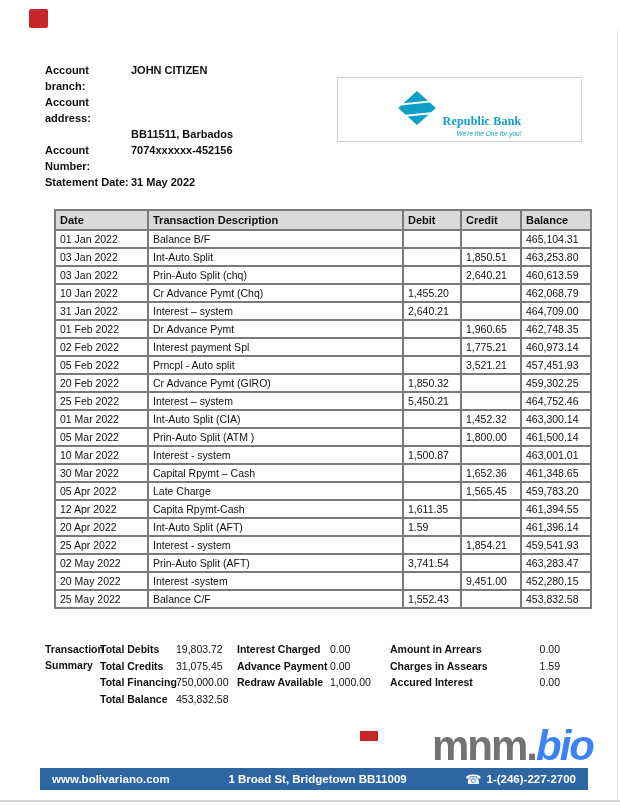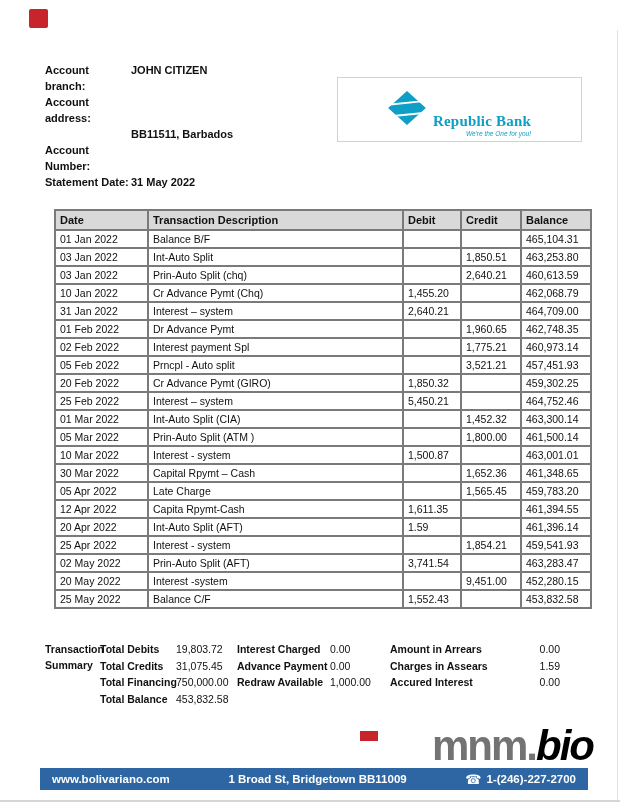--- a/index.html
+++ b/index.html
@@ -15,21 +15,21 @@
   .acc-line{display:flex;}
   .acc-label{width:86px;flex:0 0 86px;}
   .acc-value{white-space:nowrap;}
 
   
   .logo-box{
     position:absolute;left:337px;top:77px;width:243px;height:63px;
     border:1px solid #ccd6d1;background:#fff;display:flex;align-items:center;justify-content:center;gap:7px;
   }
   .logo-text{display:flex;flex-direction:column;}
-  .logo-name{font-family:"Liberation Serif", serif;font-weight:bold;font-size:15px;color:#0d9fc5;line-height:18px;letter-spacing:.2px;margin-top:31px;}
+  .logo-name{font-family:"Liberation Serif", serif;font-weight:bold;font-size:12px;color:#0d9fc5;line-height:18px;letter-spacing:.2px;margin-top:31px;}
   .logo-tagline{font-size:6.5px;font-style:italic;color:#0d9fc5;text-align:right;line-height:8px;}
 
   
   table.stmt{
     position:absolute;left:42px;top:209px;width:536px;border-collapse:collapse;table-layout:fixed;margin-left:12px;
   }
   table.stmt th, table.stmt td{
     border:2px solid #7a7a7a;font-size:10.5px;padding:2px 4px;line-height:12px;
     overflow:hidden;white-space:nowrap;text-align:left;vertical-align:middle;
   }
@@ -48,21 +48,21 @@
   #sum-group-2 .sum-label{width:93px;flex:0 0 93px;}
   #sum-group-3 .sum-row{justify-content:space-between;}
   .sum-value{white-space:nowrap;}
 
   
   .watermark{
     position:absolute;right:27px;top:724px;z-index:5;font-size:42px;line-height:44px;
     font-weight:bold;letter-spacing:-2px;white-space:nowrap;
   }
   .wm-1{color:#737373;}
-  .wm-2{color:#000000;font-style:italic;}
+  .wm-2{color:#3b82f6;font-style:italic;}
 
   
   .footer-bar{
     position:absolute;left:40px;top:768px;width:548px;height:22px;background:#2e66a3;z-index:1;
     display:flex;align-items:center;justify-content:space-between;box-sizing:border-box;padding:0 12px;
     color:#fff;font-size:11.5px;font-weight:bold;
   }
   .footer-phone{display:flex;align-items:center;gap:5px;}
   .phone-icon{font-size:13px;font-weight:normal;line-height:13px;}
 
@@ -82,20 +82,21 @@
     </div>
     <div class="acc-line">
       <span class="acc-label">Account address:</span>
     </div>
     <div class="acc-line">
       <span class="acc-label"></span>
       <span class="acc-value">BB11511, Barbados</span>
     </div>
     <div class="acc-line">
       <span class="acc-label">Account Number:</span>
+      <span class="acc-value">7074xxxxxx-452156</span>
     </div>
     <div class="acc-line">
       <span class="acc-label">Statement Date:</span>
       <span class="acc-value">31 May 2022</span>
     </div>
   </div>
 
 <div class="logo-box">
   <span>
     <svg width="38" height="34" viewBox="0 0 40 36">

